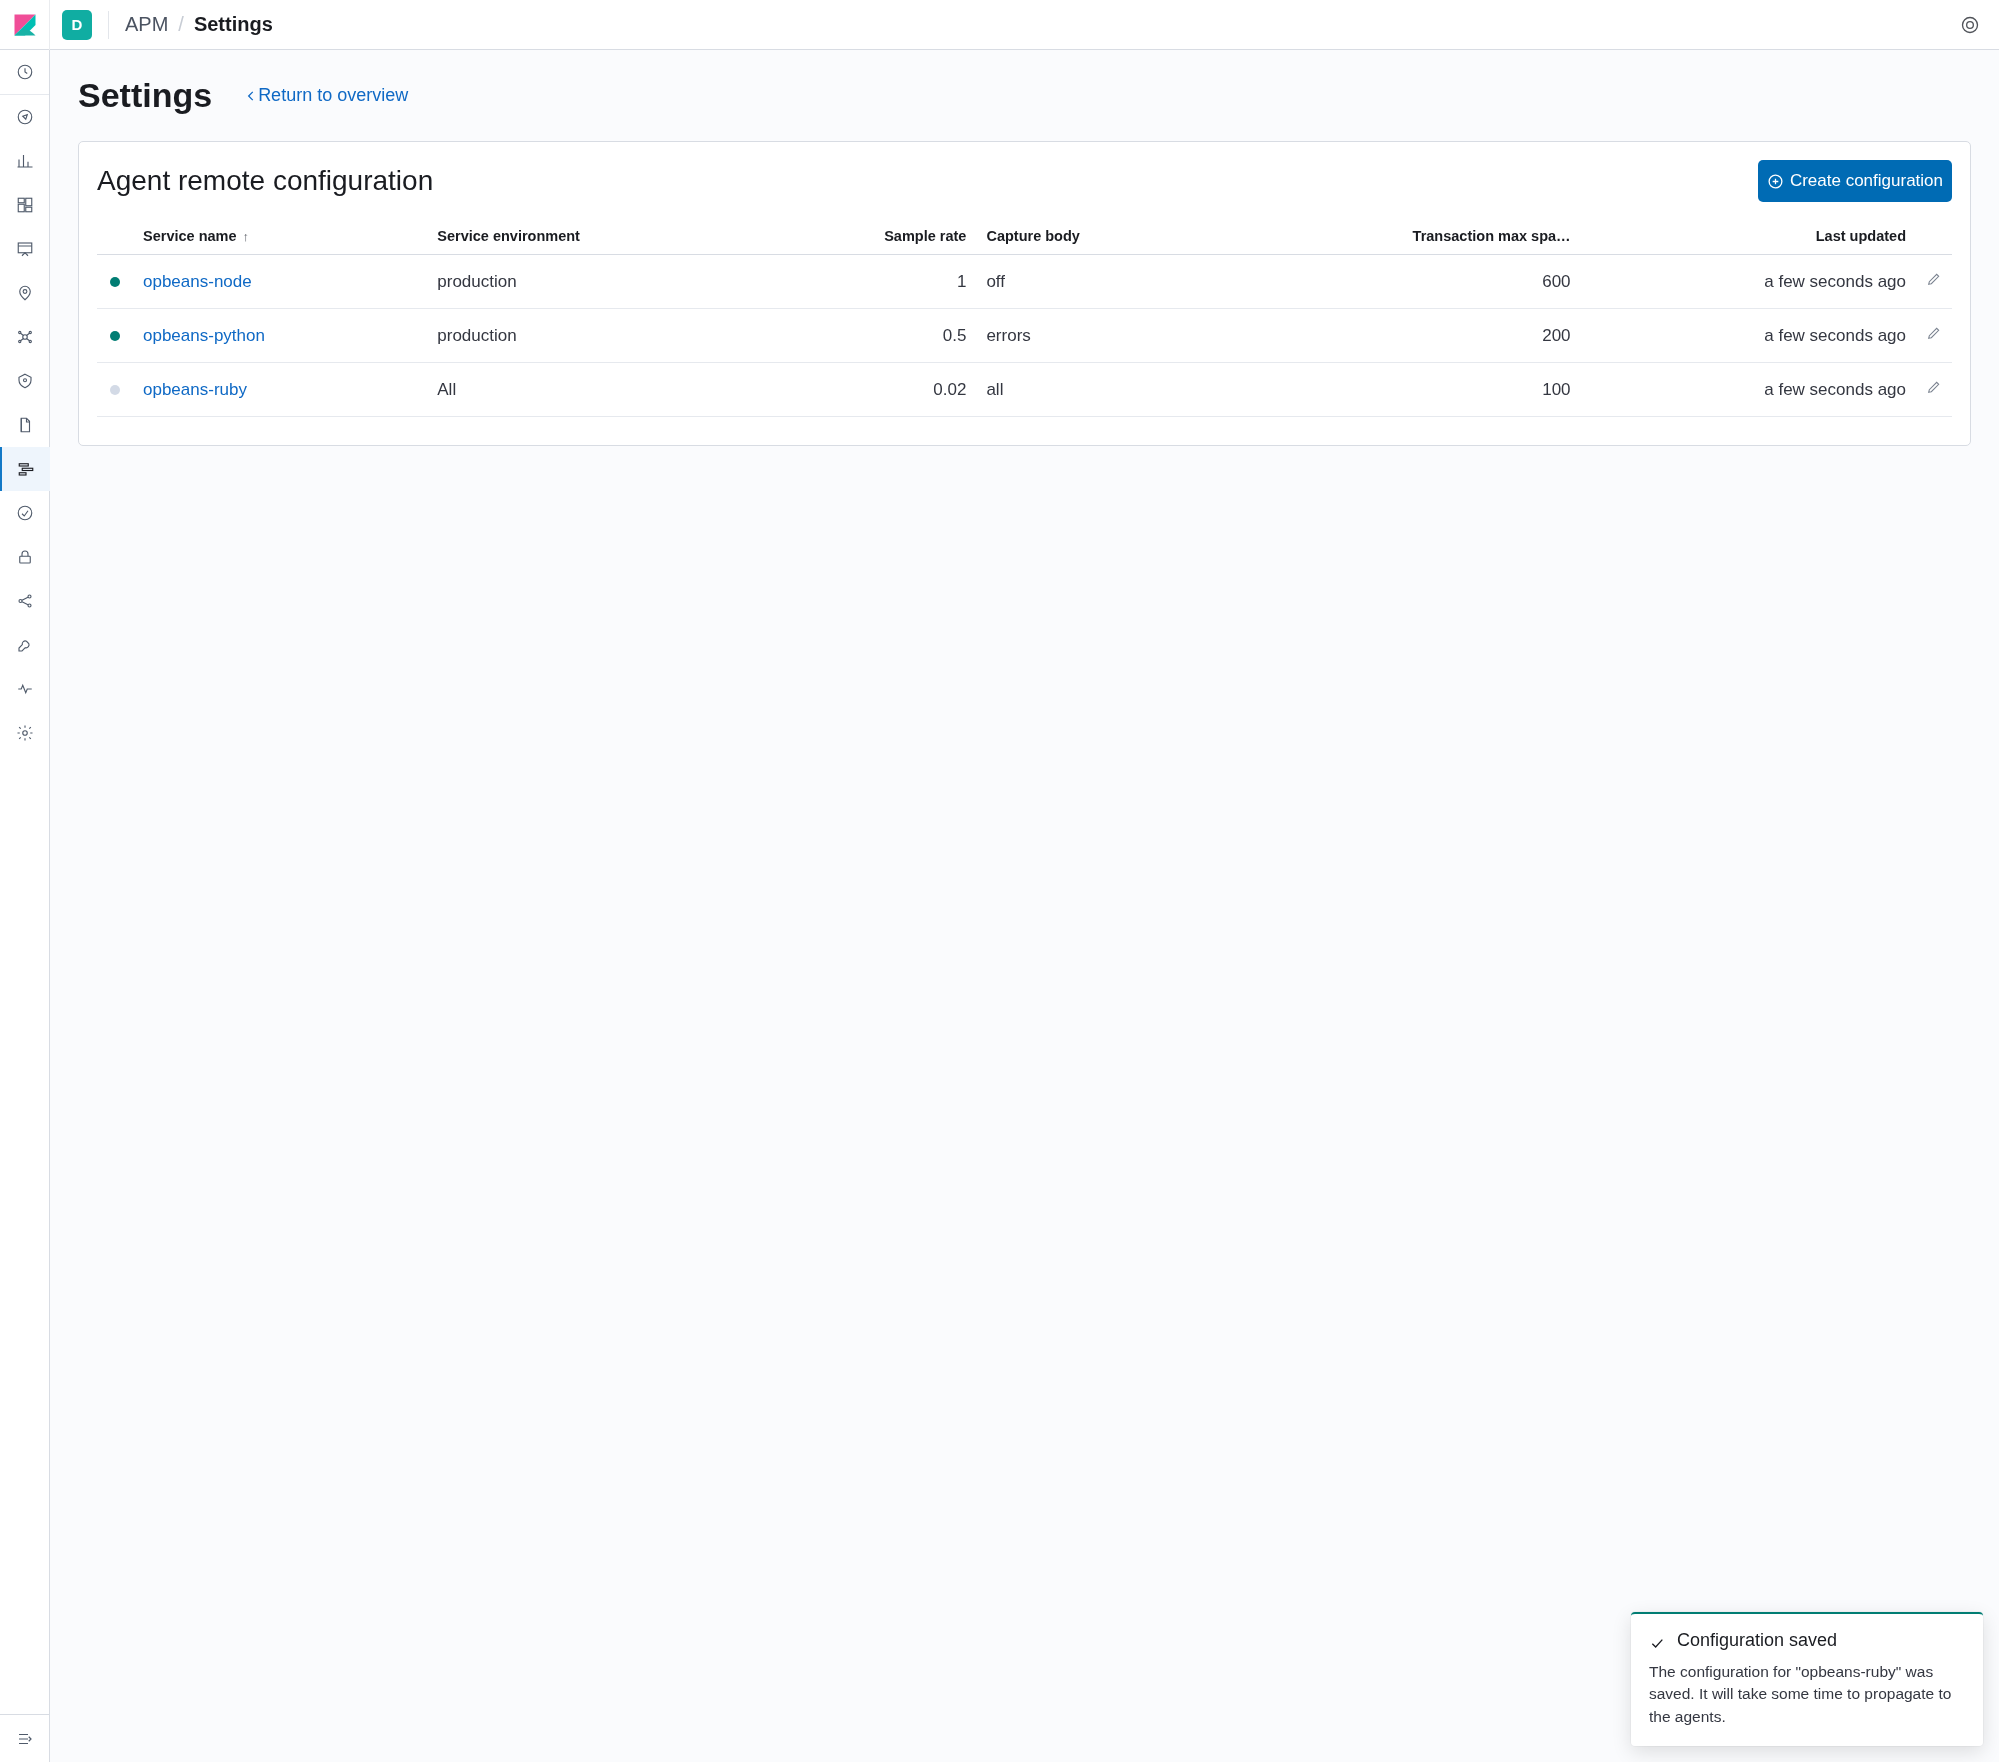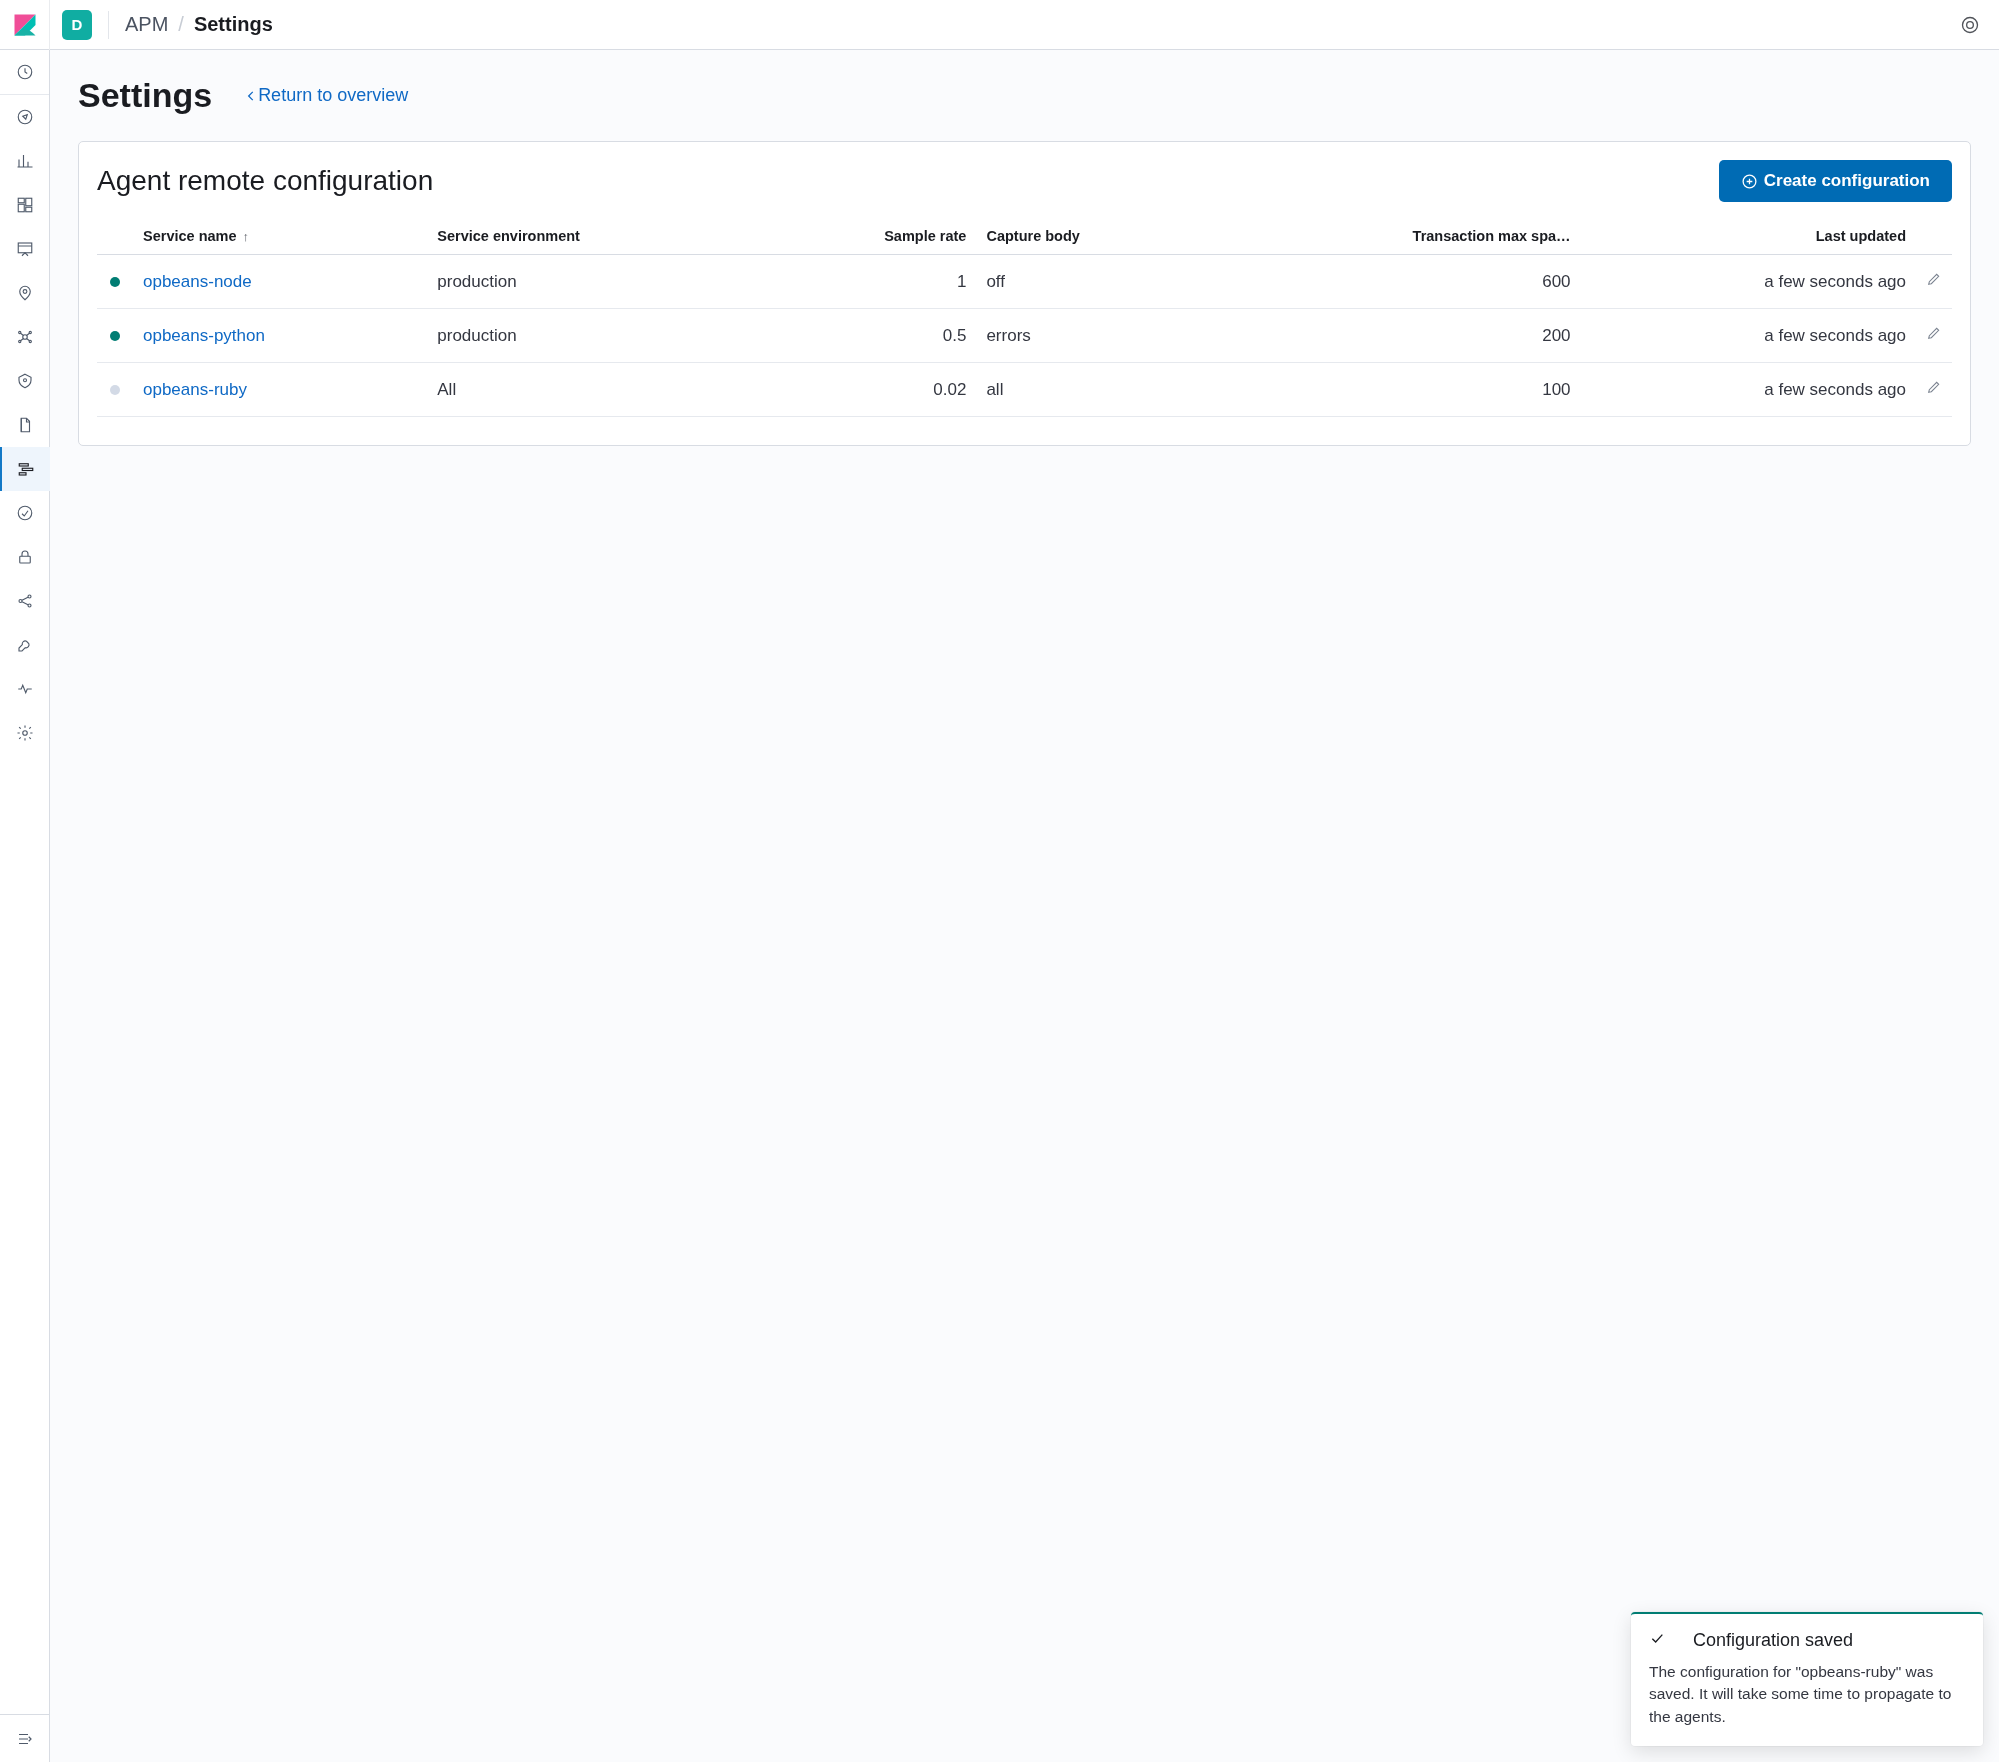--- a/index.html
+++ b/index.html
@@ -94,25 +94,24 @@
   .panel-header {
     display:flex; align-items:center; justify-content:space-between;
     margin-bottom: 14px;
   }
   .panel-title { font-size: 28px; font-weight: 500; color:#1a1c21; }
   .primary-btn {
     background:#006bb4;
     color:#fff;
     border:none;
     border-radius:5px;
-    padding: 11px 22px;
+    padding: 11px 9px;
     font-size:17px;
     display:flex; align-items:center; gap:6px;
     cursor:pointer;
-    font-weight:bold;
   }
   .primary-btn svg { stroke:#fff; }
 
   table.cfg { width:100%; border-collapse:collapse; }
   table.cfg thead th {
     text-align:left;
     font-size:14.5px;
     font-weight:700;
     color:#1a1c21;
     padding: 12px 10px 10px 10px;
@@ -147,21 +146,21 @@
     right: 16px;
     bottom: 16px;
     width: 352px;
     background:#fff;
     border-top: 2px solid #017d73;
     box-shadow: 0 6px 20px rgba(0,0,0,0.12), 0 0 0 1px rgba(0,0,0,0.03);
     border-radius:4px;
     padding: 16px 18px 18px 18px;
   }
   .toast-title {
-    display:flex; align-items:flex-start; gap:28px;
+    display:flex; align-items:flex-end; gap:12px;
     font-size:18px; font-weight:500; color:#1a1c21;
     margin-bottom: 10px;
   }
   .toast-body { font-size:15.5px; color:#343741; line-height:1.45; }
 </style>
 </head>
 <body>
 
 <div class="topbar">
   <div class="logo-cell">

